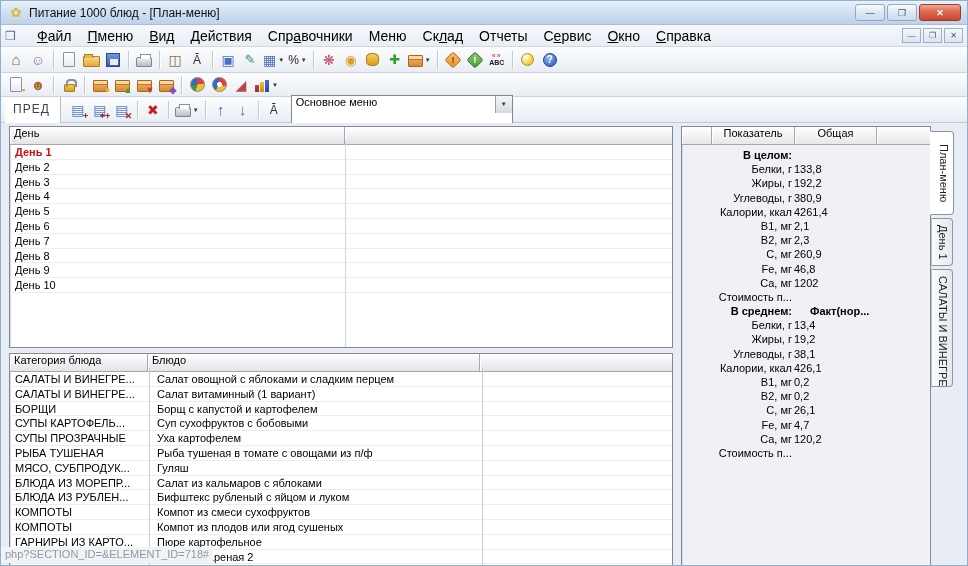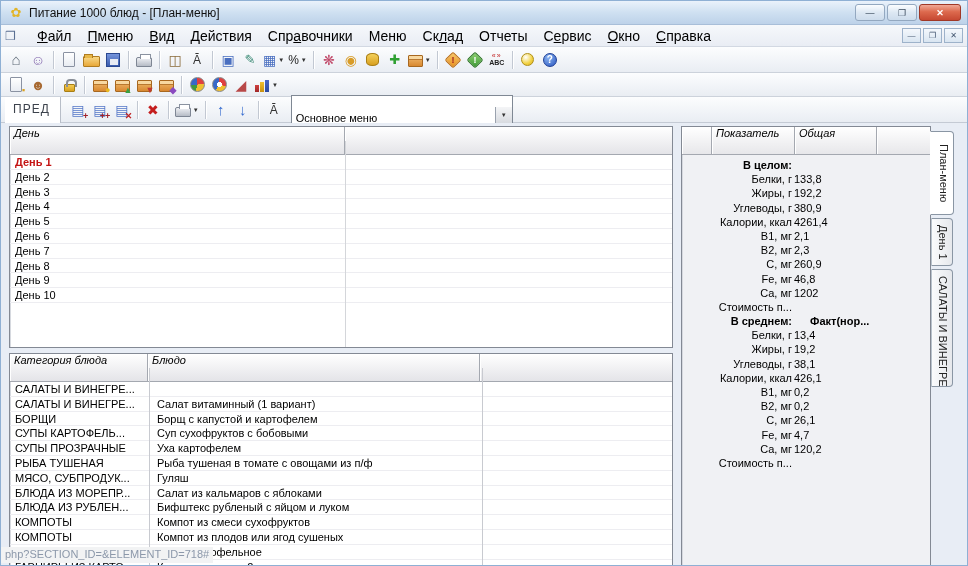--- a/index.html
+++ b/index.html
@@ -95,35 +95,35 @@
   .ticon.bars { width:16px; height:14px;
                   background-image:linear-gradient(#d04040,#a02828),linear-gradient(#f0c030,#c89010),linear-gradient(#4868c8,#2c4aa0);
                   background-size:4px 7px,4px 10px,4px 12px;
                   background-position:1px 7px,6px 4px,11px 2px; background-repeat:no-repeat; }
 
   
   .pred-tab { height:26px; padding:5px 10px 0 8px; background:#fff;
               border-right:1px solid #b8bec8; color:#3c424c; font-size:12px;
               letter-spacing:1px; margin-right:6px; }
   .combo { margin-left:6px; width:222px; height:30px; background:#fff;
-           border:1px solid #7f8894; display:flex; align-items:flex-end; }
+           border:1px solid #7f8894; display:flex; align-items:flex-start; }
   .combo .cval { flex:1; padding:0 4px; font-size:11px; }
   .combo .cbtn { width:17px; height:17px; background:linear-gradient(#f4f5f7,#d6d9de);
            border-left:1px solid #9aa2ae; display:flex; align-items:center; justify-content:center;
            font-size:6px; color:#333; }
 
   
   .workspace { position:relative; height:444px; background:#e8edf5; }
   .panel { position:absolute; background:#fff; border:1px solid #838994;
            box-shadow:inset 1px 1px 0 #d6d9df; overflow:hidden; }
-  .grid-header { display:flex; height:28px;font-style:italic; }
+  .grid-header { display:flex; height:18px; }
   .hcell { background:linear-gradient(#ffffff,#e4e4e8); border-right:1px solid #a4a8b0;
            border-bottom:1px solid #a4a8b0; box-shadow:inset 1px 1px 0 #fff;
            font-size:11px; padding:0 4px; line-height:13px; white-space:nowrap; overflow:hidden; }
-  .hcell.center { }
+  .hcell.center { text-align:center; }
 
   .days-panel { left:8px; top:3px; width:664px; height:222px; }
   .days-panel .hcell.c1 { width:335px; } .days-panel .hcell.c2 { flex:1; border-right:none; }
   .drow { height:14.8px; line-height:14.8px; padding-left:5px; border-bottom:1px solid #ededf1;
           font-size:11px; position:relative; }
   .drow.selected { color:#c41414; font-weight:bold; }
   .days-vline { position:absolute; left:335px; top:14px; bottom:0; width:1px; background:#d4d6da; }
 
   .dishes-panel { left:8px; top:230px; width:664px; height:214px; }
   .dishes-panel .hcell.c1 { width:138px; } .dishes-panel .hcell.c2 { width:332px; }
@@ -394,20 +394,21 @@
 
     <div class="panel dishes-panel">
       <div class="grid-header">
         <div class="hcell c1">Категория блюда</div>
         <div class="hcell c2">Блюдо</div>
         <div class="hcell c3"></div>
       </div>
       <div id="dish-rows">
           <div class="dishrow">
             <span class="cat">САЛАТЫ И ВИНЕГРЕ...</span>
+            <span class="dish">Салат овощной с яблоками и сладким перцем</span>
           </div>
           <div class="dishrow">
             <span class="cat">САЛАТЫ И ВИНЕГРЕ...</span>
             <span class="dish">Салат витаминный (1 вариант)</span>
           </div>
           <div class="dishrow">
             <span class="cat">БОРЩИ</span>
             <span class="dish">Борщ с капустой и картофелем</span>
           </div>
           <div class="dishrow">

